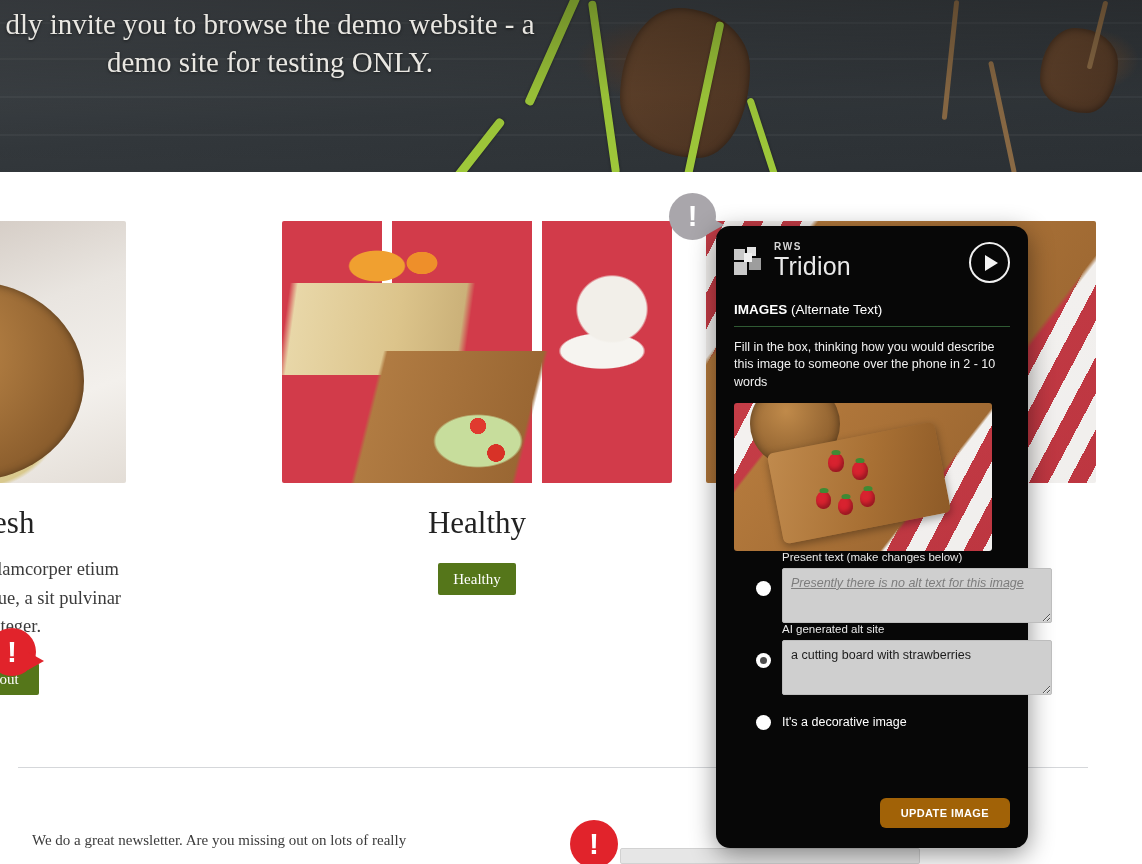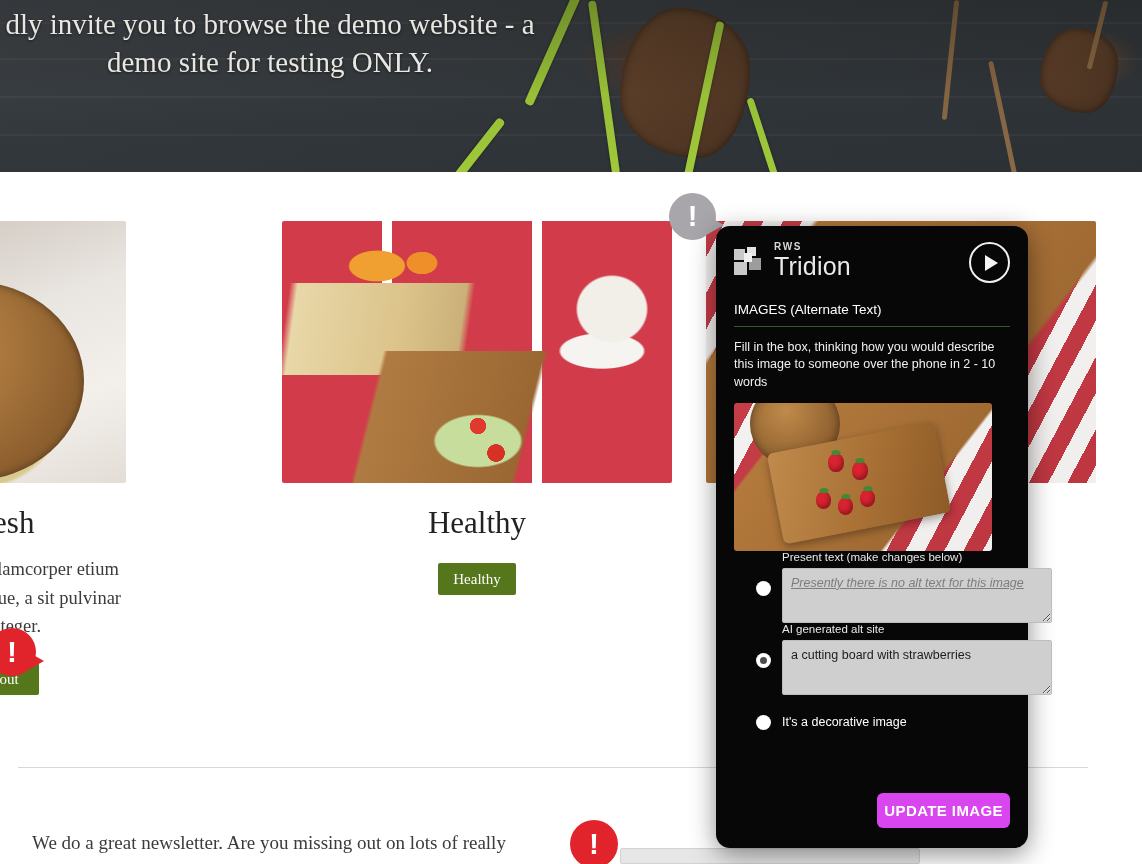--- a/index.html
+++ b/index.html
@@ -132,21 +132,21 @@
     box-shadow: 0 3px 9px rgba(0,0,0,.35);
   }
 
   
   .divider {
     position:absolute; left:18px; top:767px; width:1070px; height:1px;
     background:#d5d7da;
   }
   .newsletter-text {
     position:absolute; left:32px; top:832px;
-    font-family:"Liberation Serif", serif; font-size:19px; color:#3b3b3b;
+    font-family:"Liberation Serif", serif; font-size:15px; color:#3b3b3b;
     white-space:nowrap;
   }
   .newsletter-input {
     position:absolute; left:620px; top:848px; width:300px; height:16px;
     background:#e6e6e6; border:1px solid #d2d2d2; border-radius:2px;
   }
 
   
   .marker {
     position:absolute; width:48px; height:48px; border-radius:50%;
@@ -201,21 +201,21 @@
   }
   .play-tri {
     width:0;height:0; margin-left:4px;
     border-left:13px solid #f4f4f4;
     border-top:8px solid transparent;
     border-bottom:8px solid transparent;
   }
   .panel-section {
     margin-top:19px; font-size:13.5px; color:#fff;
   }
-  .panel-section b { font-weight:normal; }
+  .panel-section b { font-weight:bold; }
   .panel-rule { height:1px; background:#2f5a33; margin:9px 0 12px; }
   .panel-instr { font-size:12.5px; line-height:1.38; color:#f0f0f0; }
   .panel-preview-img {
     margin-top:12px; width:258px; height:148px; border-radius:3px;
     position:relative; overflow:hidden;
   }
   .field-label { font-size:11.5px; color:#e8e8e8; margin:0 0 5px 48px; }
   .field-row { position:relative; }
   .radio {
     position:absolute; left:22px; top:30px; width:15px; height:15px;
@@ -231,22 +231,22 @@
     background:#cfcfcf; border:1px solid #bdbdbd; border-radius:2px;
     font-family:"Liberation Sans", sans-serif; font-size:12.5px;
     color:#1c1c1c; padding:7px 8px; resize:both; overflow:hidden;
   }
   .ta.placeholder { color:#7d7d7d; font-style:italic;text-decoration:underline; }
   .decorative-row { position:relative; margin-top:18px; height:20px; }
   .decorative-row .radio { top:2px; }
   .decorative-label { margin-left:48px; font-size:12.5px; color:#fff; line-height:18px; }
   .update-btn {
     position:absolute; right:18px; bottom:20px;
-    background:#d946ef; color:#fff; border:none; border-radius:6px;
-    padding:9px 7px; font-size:15px; font-weight:bold; letter-spacing:.4px;
+    background:#a16207; color:#fff; border:none; border-radius:6px;
+    padding:9px 21px; font-size:11px; font-weight:bold; letter-spacing:.4px;
     cursor:pointer; font-family:"Liberation Sans", sans-serif;
   }
 </style>
 </head>
 <body>
 
 <div class="page">
 
   <div class="hero">
     <div class="slat" style="top:22px"></div>

